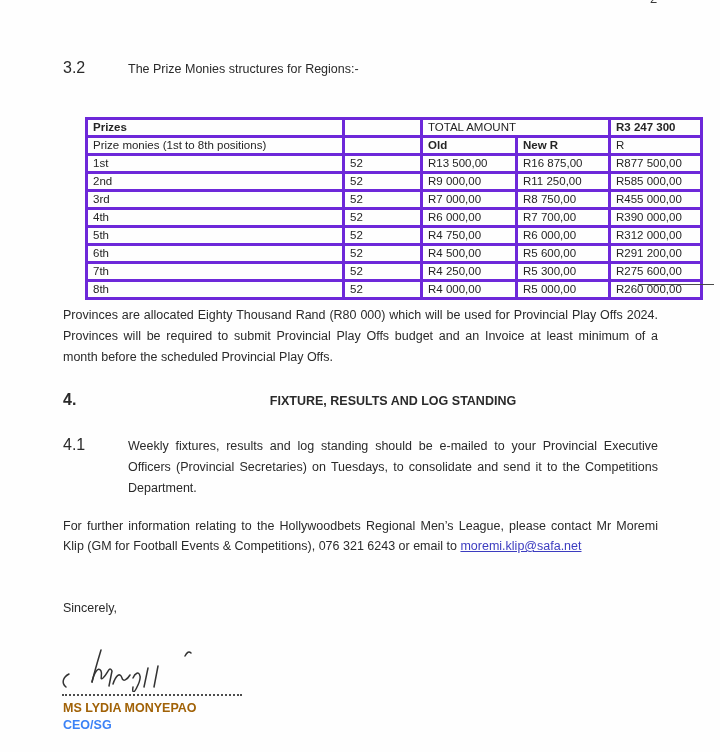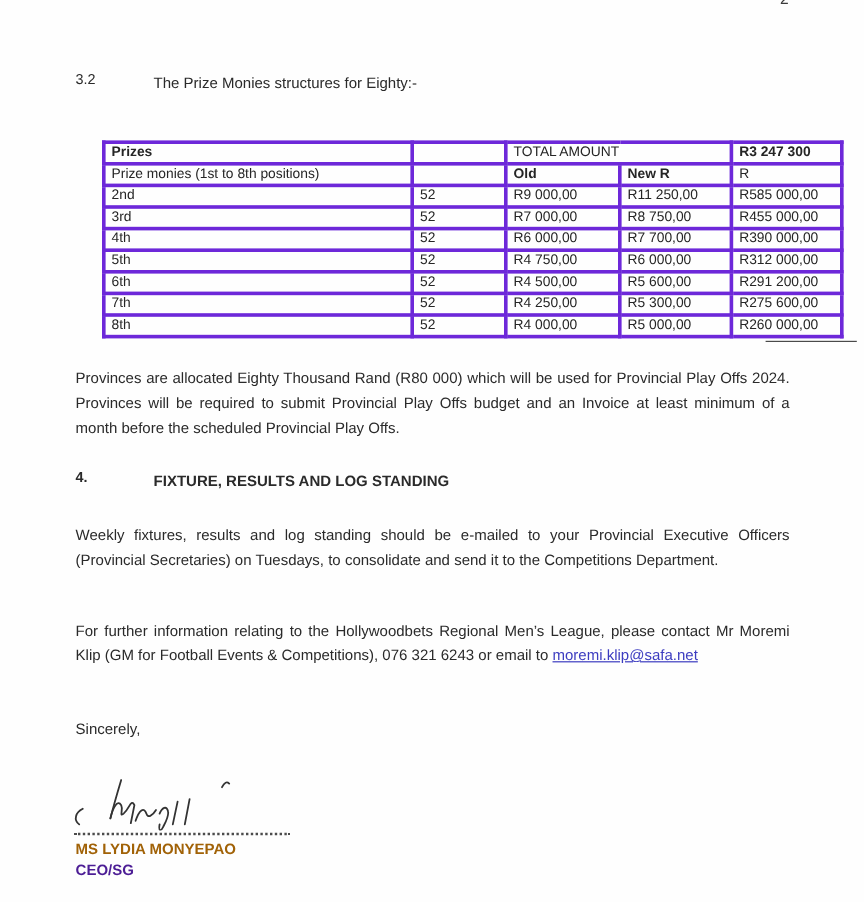--- a/index.html
+++ b/index.html
@@ -13,21 +13,21 @@
     color:#2a2a2a;
     overflow:hidden;
   }
   .abs { position:absolute; }
   .page-num {
     top:-9px; left:650px;
     font-size:13px; color:#3a3a3a;
   }
   
   .item { left:63px; width:595px; display:flex; }
-  .item .num { flex:0 0 65px; font-size:12px; }
+  .item .num { flex:0 0 65px; font-size:16px; }
   .item .body { flex:1 1 auto; font-size:12.5px; line-height:21px; text-align:justify; }
   .bold { font-weight:bold; }
   
   table.prize {
     top:117px; left:85px; width:615px;
     border-collapse:collapse;
     table-layout:fixed;
     font-size:11.5px;
     color:#252525;
   }
@@ -45,32 +45,32 @@
     border-top:1px solid #4a4a4a;
   }
   .para { left:63px; width:595px; font-size:12.5px; line-height:20px; text-align:justify; }
   a.email-link { color:#3c3cc0; text-decoration:underline; cursor:pointer;margin-top:20px; }
   .salutation { left:63px; font-size:12.5px; }
   .sig-line {
     top:688px; left:62px; width:180px; height:8px;
     border-bottom:2px dotted #4c4c4c;
   }
   .sig-name  { top:701px; left:63px; font-size:12.5px; font-weight:bold; color:#a16207; }
-  .sig-title { top:718px; left:63px; font-size:12.5px; font-weight:bold; color:#4c1d95; }
+  .sig-title { top:718px; left:63px; font-size:12.5px; font-weight:bold; color:#3b82f6; }
 </style>
 </head>
 <body>
 
 <div class="page">
 
   <div class="abs page-num">2</div>
 
   <div class="abs item" style="top:59px">
     <span class="num">3.2</span>
-    <span class="body" style="text-align:left">The Prize Monies structures for Eighty:-</span>
+    <span class="body" style="text-align:left">The Prize Monies structures for Regions:-</span>
   </div>
 
   <table class="abs prize">
     <colgroup>
       <col style="width:257px">
         <col style="width:78px">
         <col style="width:95px">
       <col style="width:93px">
         <col style="width:92px">
     </colgroup>
@@ -80,20 +80,27 @@
         <td></td>
         <td colspan="2">TOTAL AMOUNT</td>
         <td class="bold">R3 247 300</td>
       </tr>
       <tr>
         <td>Prize monies (1st to 8th positions)</td>
         <td></td>
         <td class="bold">Old</td>
         <td class="bold">New R</td>
         <td>R</td>
+      </tr>
+      <tr>
+        <td>1st</td>
+        <td>52</td>
+        <td>R13 500,00</td>
+        <td>R16 875,00</td>
+        <td>R877 500,00</td>
       </tr>
       <tr>
         <td>2nd</td>
         <td>52</td>
         <td>R9 000,00</td>
         <td>R11 250,00</td>
         <td>R585 000,00</td>
       </tr>
       <tr>
         <td>3rd</td>
@@ -141,24 +148,25 @@
   </table>
 
   <div class="abs artifact-line"></div>
 
   <div class="abs item" style="top:305px">
     <span class="body">Provinces are allocated Eighty Thousand Rand (R80 000) which will be used for Provincial Play Offs 2024. Provinces will be required to submit Provincial Play Offs budget and an Invoice at least minimum of a month before the scheduled Provincial Play Offs.</span>
   </div>
 
   <div class="abs item bold" style="top:391px">
     <span class="num">4.</span>
-    <span class="body" style="text-align:left">FIXTURE, RESULTS AND LOG STANDING</span>
+    <span class="body" style="text-align:center">FIXTURE, RESULTS AND LOG STANDING</span>
   </div>
 
   <div class="abs item" style="top:436px">
+    <span class="num">4.1</span>
     <span class="body">Weekly fixtures, results and log standing should be e-mailed to your Provincial Executive Officers (Provincial Secretaries) on Tuesdays, to consolidate and send it to the Competitions Department.</span>
   </div>
 
   <div class="abs para" style="top:516px">
     <span>For further information relating to the Hollywoodbets Regional Men’s League, please contact Mr Moremi Klip (GM for Football Events &amp; Competitions), 076 321 6243 or email to</span>
     <a class="email-link">moremi.klip@safa.net</a>
   </div>
 
   <div class="abs salutation" style="top:601px">Sincerely,</div>
 

